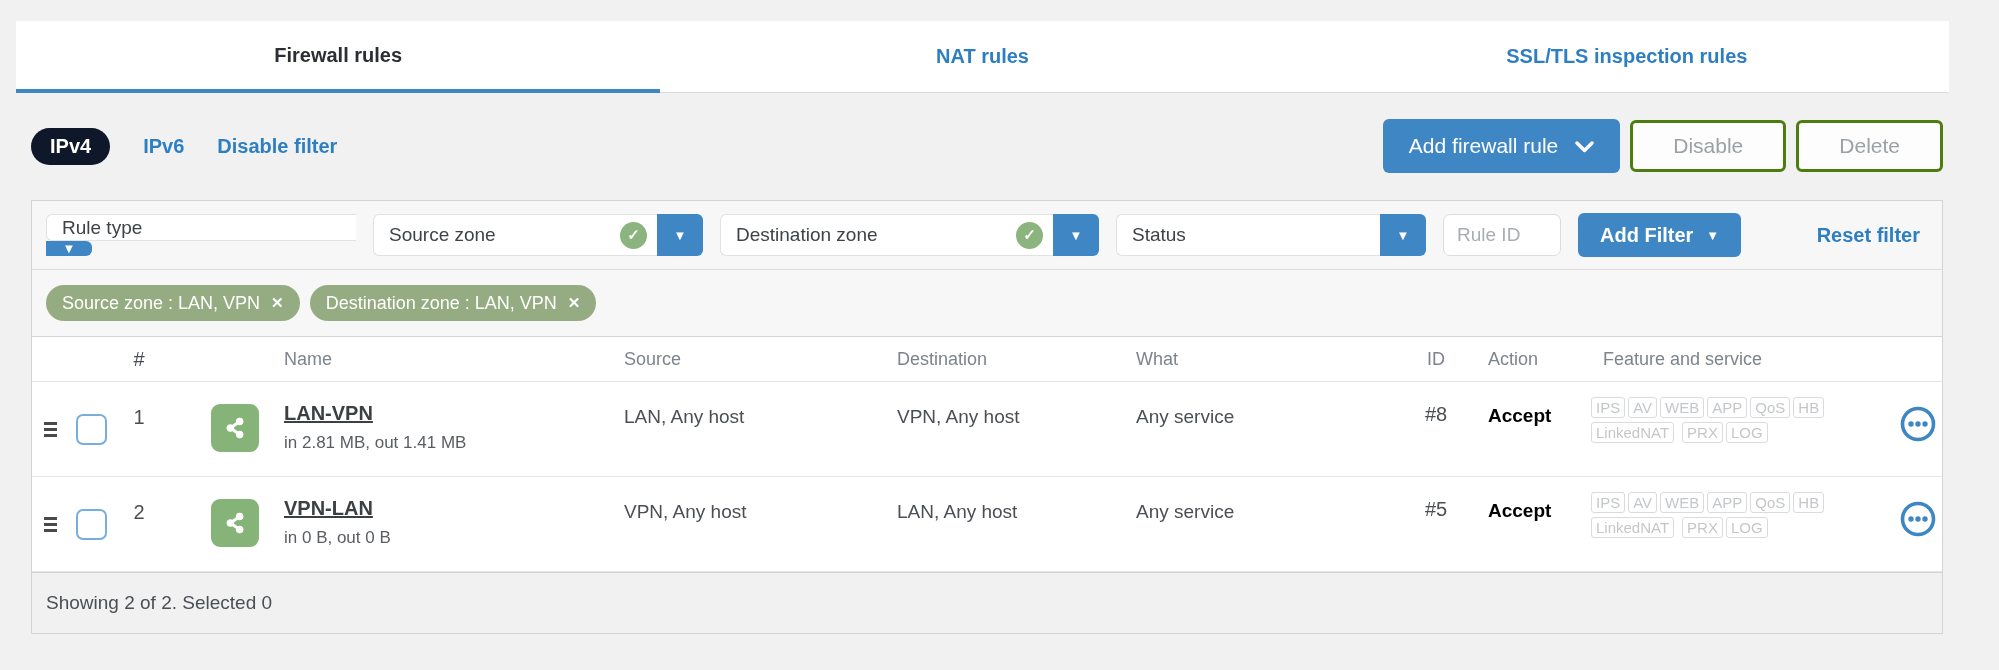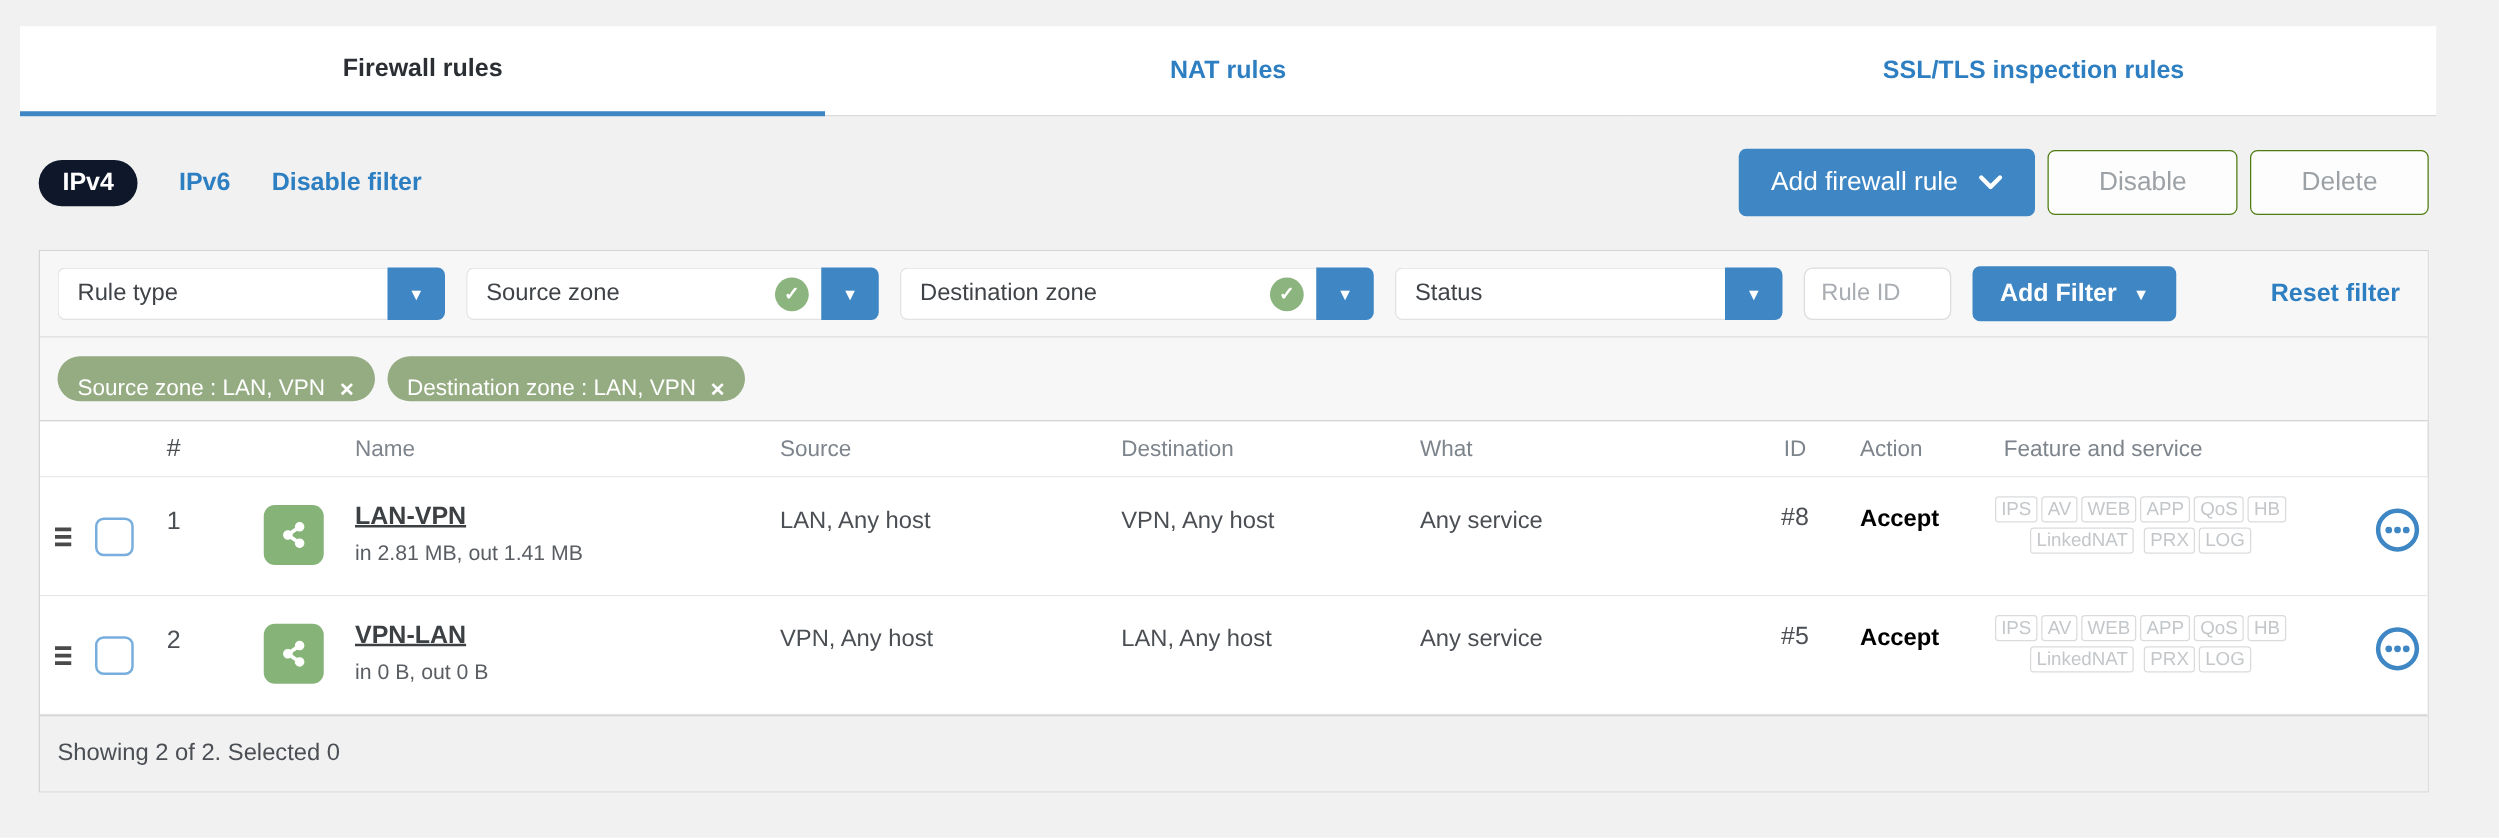--- a/index.html
+++ b/index.html
@@ -18,67 +18,67 @@
   .toolbar { position:absolute; left:31px; top:115px; width:1912px; height:62px;
     display:flex; align-items:center; }
   .ipv4-pill { background:#0f172a; color:#fff; font-weight:bold; font-size:20px;
     height:37px; padding:0 19px; border-radius:19px; display:flex; align-items:center; }
   .blue-link { color:#2e7fc2; font-weight:bold; font-size:20px; margin-left:33px; cursor:pointer; }
   .toolbar-right { margin-left:auto; display:flex; align-items:center; gap:10px; }
   .btn-primary { background:#3e86c4; color:#fff; font-size:21px; height:54px;
     border:none; border-radius:6px; padding:0 26px; display:flex; align-items:center;
     gap:17px; cursor:pointer; font-family:inherit; }
   .btn-ghost { background:#fdfdfd; color:#9ca1a6; font-size:21px; height:52px;
-    border:1px solid #4d7c0f; border-radius:6px; padding:0 40px; font-family:inherit; }
+    border:3px solid #4d7c0f; border-radius:6px; padding:0 40px; font-family:inherit; }
 
   
   .panel { position:absolute; left:31px; top:200px; width:1912px;
     background:#fff; border:1px solid #d4d4d6; }
   .filter-bar { background:#f7f7f8; height:68px; display:flex; align-items:center;
     padding:0 14px; gap:17px; }
   .dd { display:flex; height:42px; }
   .dd-label { background:#fff; border:1px solid #e2e2e4; border-right:none;
     border-radius:6px 0 0 6px; display:flex; align-items:center; padding:0 10px 0 15px;
     font-size:19px; color:#3f4347; flex:1; }
   .dd-label span.txt { flex:1; }
   .check-badge { width:27px; height:27px; border-radius:50%; background:#8cb47e;
     color:#fff; font-size:15px; font-weight:bold; display:flex; align-items:center;
     justify-content:center; }
   .dd-btn { width:46px; background:#3e86c4; border-radius:0 6px 6px 0; color:#fff;
     display:flex; align-items:center; justify-content:center; font-size:13px; cursor:pointer; }
-  .dd.w1 { width:310px; } .dd.w2 { width:330px; } .dd.w3 { width:379px; } .dd.w4 { width:310px; }
+  .dd.w1 { width:310px;flex-direction:column; } .dd.w2 { width:330px; } .dd.w3 { width:379px; } .dd.w4 { width:310px; }
   .rule-id { width:118px; height:42px; border:1px solid #dcdcde; border-radius:7px;
     font-size:19px; padding:0 13px; color:#4c1d95; font-family:Liberation Sans, sans-serif; }
   .rule-id::placeholder { color:#a9adb2; }
   .btn-addfilter { background:#3e86c4; color:#fff; border:none; border-radius:6px;
     height:44px; padding:0 22px; font-size:20px; font-weight:bold; display:flex;
     align-items:center; gap:13px; cursor:pointer; font-family:inherit; }
   .reset-link { margin-left:auto; color:#2e7fc2; font-weight:bold; font-size:20px;
     padding-right:8px; cursor:pointer; }
 
   .chips-row { background:#f7f7f8; border-top:1px solid #dddddf; height:68px;
     display:flex; align-items:center; padding:0 14px; gap:10px;
     border-bottom:1px solid #d4d4d6; }
   .chip { background:#95ac82; color:#fff; height:36px; border-radius:18px;
-    display:flex; align-items:flex-end; padding:0 16px; font-size:18px; gap:11px; }
+    display:flex; align-items:center; padding:0 16px; font-size:18px; gap:11px; }
   .chip .x { font-size:15px; font-weight:bold; cursor:pointer; }
 
   
   .thead { display:flex; height:45px; align-items:center; color:#7d848c;
     font-size:18px; border-bottom:1px solid #e3e4e6; }
   .row { display:flex; height:95px; border-bottom:1px solid #e6e6e8; background:#fff; }
   .c-drag { width:36px; display:flex; align-items:center; justify-content:center; }
   .c-check { width:46px; display:flex; align-items:center; justify-content:center; }
   .c-num { width:50px; text-align:center; font-size:20px; color:#4b4f54; }
   .row .c-num { padding-top:24px; }
   .c-icon { width:48px; margin-left:47px; padding-top:22px; }
   .c-name { width:340px; margin-left:25px; padding-top:20px; }
   .c-src { width:273px; } .c-dst { width:239px; } .c-what { width:248px; }
   .c-id { width:104px; text-align:center; } .c-act { width:100px; }
-  .c-feat { width:246px; text-align:center; padding-top:15px; }
+  .c-feat { width:246px; text-align:left; padding-top:15px; }
   .row .c-src,.row .c-dst,.row .c-what { padding-top:24px; font-size:19px; }
   .row .c-id { padding-top:21px; font-size:20px; }
   .row .c-act { padding-top:23px; }
   .c-menu { width:44px; margin-left:64px; padding-top:22px; }
   .thead .c-name { padding-top:0; } .thead .c-feat { text-align:left; padding:0 0 0 15px; }
   .drag-handle { display:flex; flex-direction:column; gap:3px; cursor:grab; }
   .drag-handle i { display:block; width:13px; height:3px; background:#4a4a4a; }
   .cbx { width:31px; height:31px; background:#fff; border:2px solid #78aede;
     border-radius:7px; cursor:pointer; }
   .rule-icon { width:48px; height:48px; background:#86b478; border-radius:9px;

